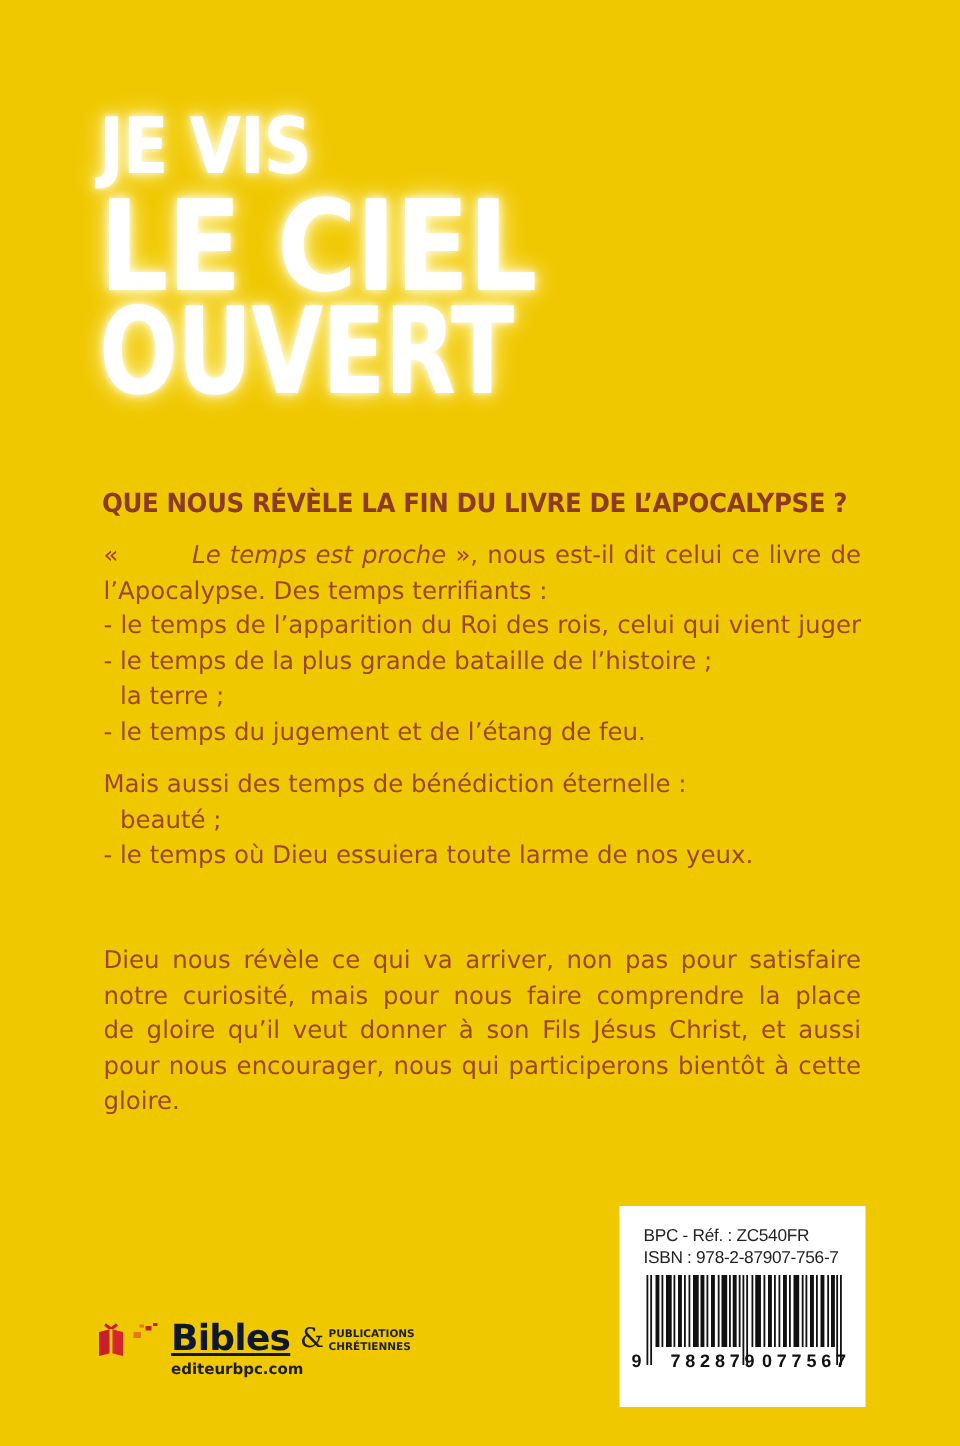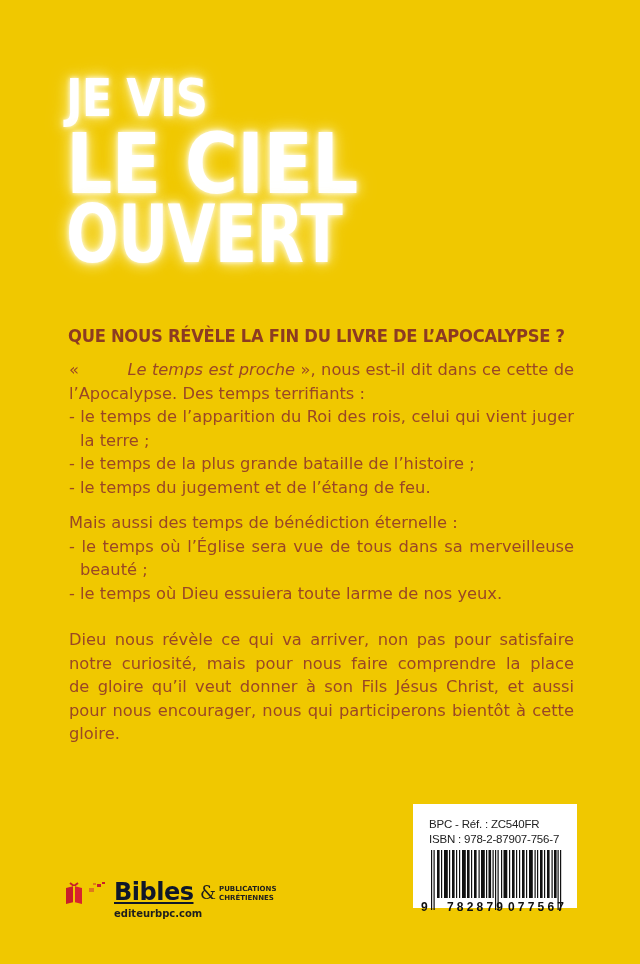--- a/index.html
+++ b/index.html
@@ -63,21 +63,21 @@
     font-size: 7px; line-height: 9px; color: #1E1E1E; white-space: nowrap;
   }
   .logo .url {
     position: absolute; left: 50px; top: 28px;
     font-family: "DejaVu Sans", sans-serif; font-weight: bold;
     font-size: 10px; color: #1E1E1E; white-space: nowrap;
   }
 
   .barcode-box {
     position: absolute; left: 413px; top: 804px;
-    width: 164px; height: 104px;
+    width: 164px; height: 134px;
     background: #ffffff;
   }
   .barcode-box .ref, .barcode-box .isbn {
     position: absolute; left: 16px;
     font-family: "Liberation Sans", sans-serif;
     font-size: 11.5px; color: #222; white-space: nowrap;
     letter-spacing: -0.2px;
   }
   .barcode-box .ref { top: 14px; }
   .barcode-box .isbn { top: 29px; }
@@ -96,31 +96,30 @@
 
   <div class="title">
     <div class="l1">JE VIS</div>
     <div class="l2">LE CIEL</div>
     <div class="l3">OUVERT</div>
   </div>
 
   <div class="heading">QUE NOUS RÉVÈLE LA FIN DU LIVRE DE L’APOCALYPSE ?</div>
 
   <div class="body-text para1">
-    <span class="jline"><span>« </span><span class="italic">Le temps est proche</span><span> », nous est-il dit dans ce cette de</span></span>
+    <span class="jline"><span>« </span><span class="italic">Le temps est proche</span><span> », nous est-il dit celui ce livre de</span></span>
     <span class="line">l’Apocalypse. Des temps terrifiants :</span>
     <span class="jline">- le temps de l’apparition du Roi des rois, celui qui vient juger</span>
+    <span class="line">- le temps de la plus grande bataille de l’histoire ;</span>
     <span class="line indent">la terre ;</span>
-    <span class="line">- le temps de la plus grande bataille de l’histoire ;</span>
     <span class="line">- le temps du jugement et de l’étang de feu.</span>
   </div>
 
   <div class="body-text para2">
     <span class="line">Mais aussi des temps de bénédiction éternelle :</span>
-    <span class="jline">- le temps où l’Église sera vue de tous dans sa merveilleuse</span>
     <span class="line indent">beauté ;</span>
     <span class="line">- le temps où Dieu essuiera toute larme de nos yeux.</span>
   </div>
 
   <div class="body-text para3">
     <span class="jline">Dieu nous révèle ce qui va arriver, non pas pour satisfaire</span>
     <span class="jline">notre curiosité, mais pour nous faire comprendre la place</span>
     <span class="jline">de gloire qu’il veut donner à son Fils Jésus Christ, et aussi</span>
     <span class="jline">pour nous encourager, nous qui participerons bientôt à cette</span>
     <span class="line">gloire.</span>

